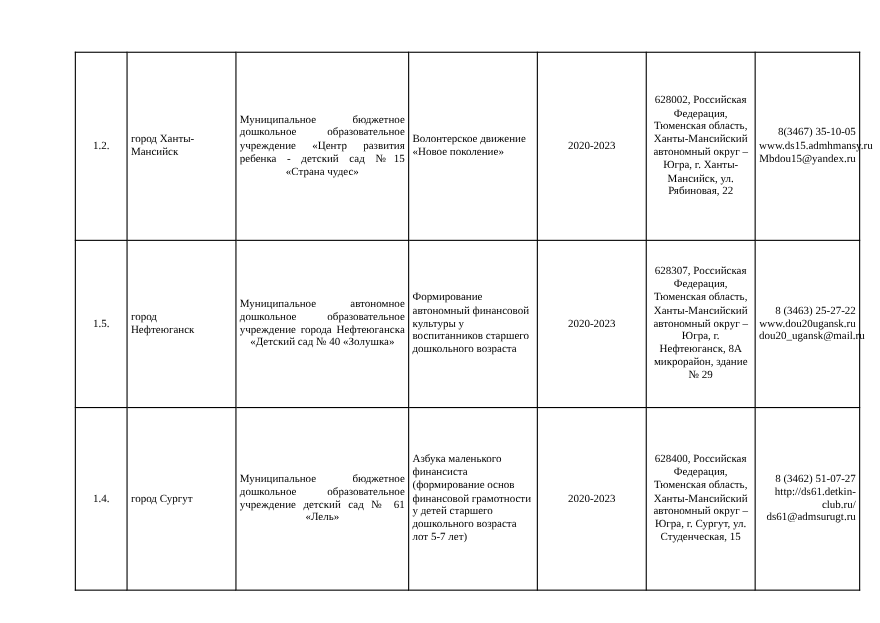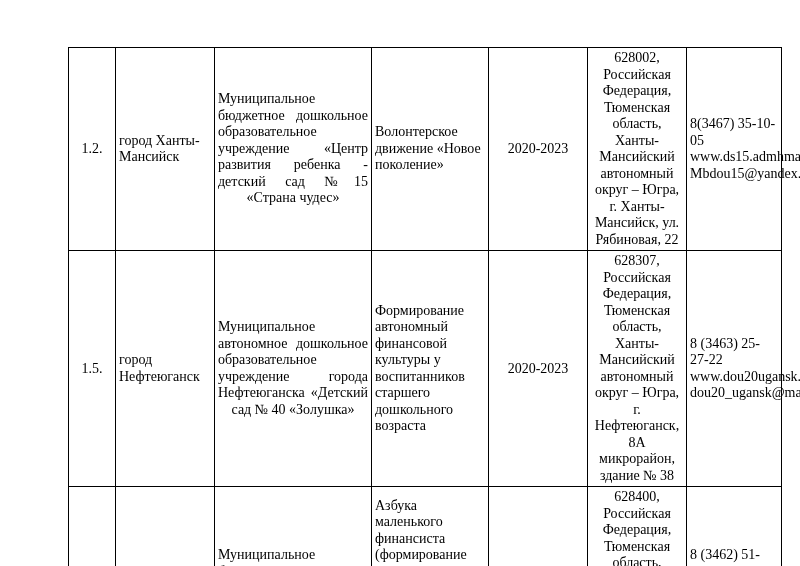--- a/index.html
+++ b/index.html
@@ -25,30 +25,30 @@
     left: 68px;
     top: 47px;
     width: 664px;
     border-collapse: collapse;
     table-layout: fixed;
   }
   table.doc-table td {
     border: 1px solid #000000;
     vertical-align: middle;
     padding: 2px 3px;
-    font-size: 14px;
+    font-size: 10px;
     line-height: 1.18;
   }
   .col-num   { width: 40px;  text-align: center; }
   .col-city  { width: 92px;  text-align: left; }
   .col-org   { width: 150px; text-align: center; }
   .col-prog  { width: 110px; text-align: left; }
   .col-years { width: 92px;  text-align: center; }
   .col-addr  { width: 92px;  text-align: center; }
-  .col-cont  { width: 88px;  text-align: left; }
+  .col-cont  { width: 88px;  text-align: right; }
 
   .row-1 td { height: 166px; }
   .row-2 td { height: 147px; }
   .row-3 td { height: 161px; }
 
   .org-cell {
     text-align: justify;
     text-align-last: center;
     padding-left: 8px;
     padding-right: 8px;
@@ -101,21 +101,21 @@
         <td class="col-org org-cell">
             <span class="cell-text">Муниципальное автономное дошкольное образовательное учреждение города Нефтеюганска «Детский сад № 40 «Золушка»</span>
           </td>
         <td class="col-prog">
             <span class="cell-text">Формирование автономный финансовой культуры у воспитанников старшего дошкольного возраста</span>
           </td>
         <td class="col-years">
             <span class="cell-text">2020-2023</span>
           </td>
         <td class="col-addr">
-            <span class="cell-text">628307, Российская Федерация, Тюменская область, Ханты-Мансийский автономный округ – Югра, г. Нефтеюганск, 8А микрорайон, здание № 38</span>
+            <span class="cell-text">628307, Российская Федерация, Тюменская область, Ханты-Мансийский автономный округ – Югра, г. Нефтеюганск, 8А микрорайон, здание № 29</span>
           </td>
         <td class="col-cont">
             <span class="cell-text">8 (3463) 25-27-22
 www.dou20ugansk.ru
 dou20_ugansk@mail.ru</span>
           </td>
       </tr>
       <tr class="row-3">
         <td class="col-num">
             <span class="cell-text">1.4.</span>

